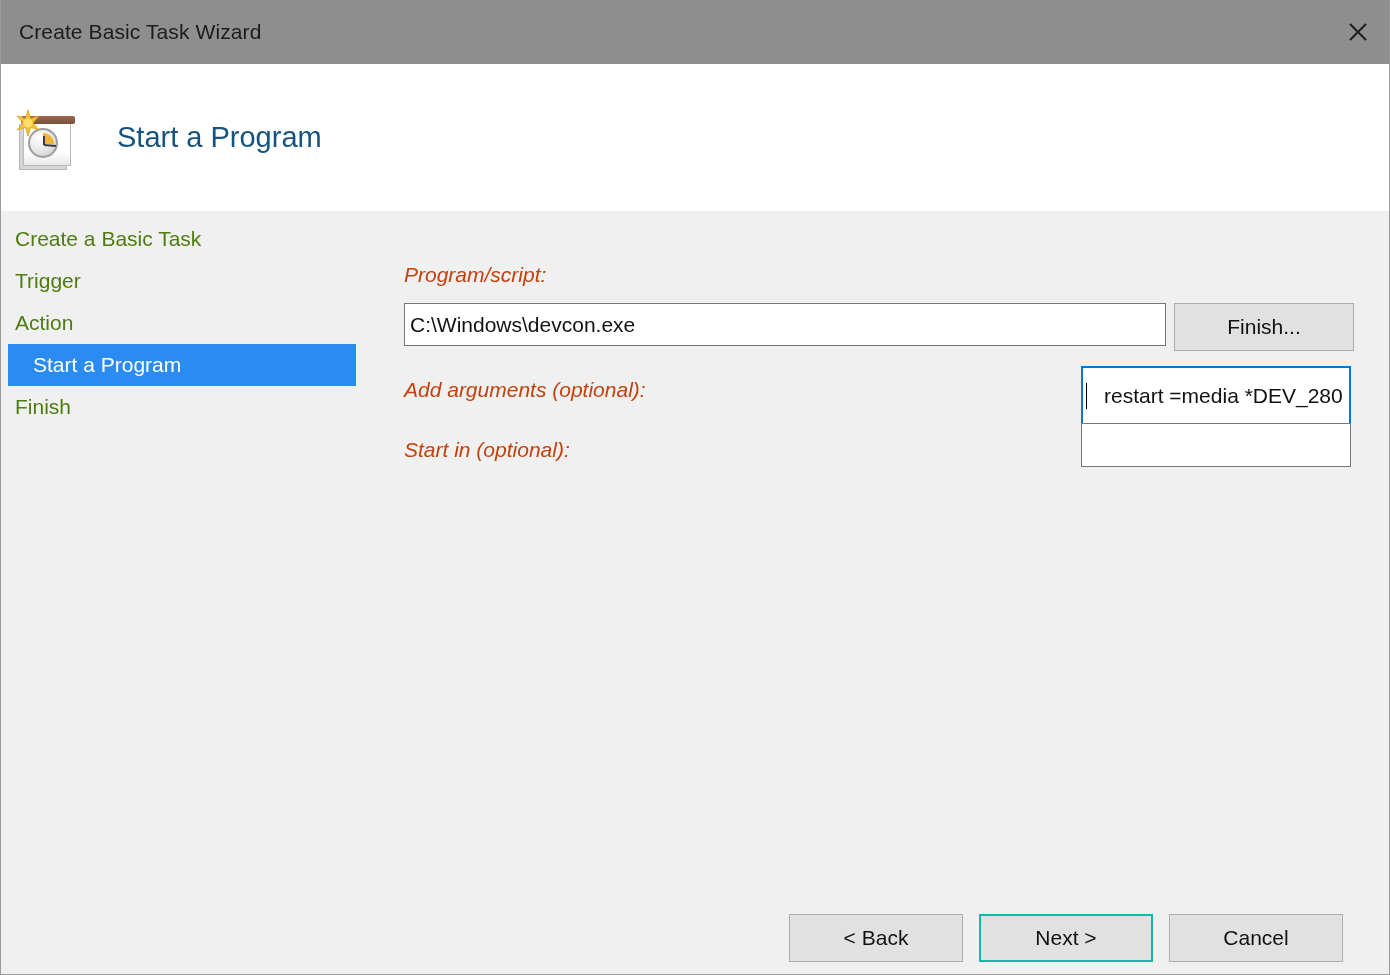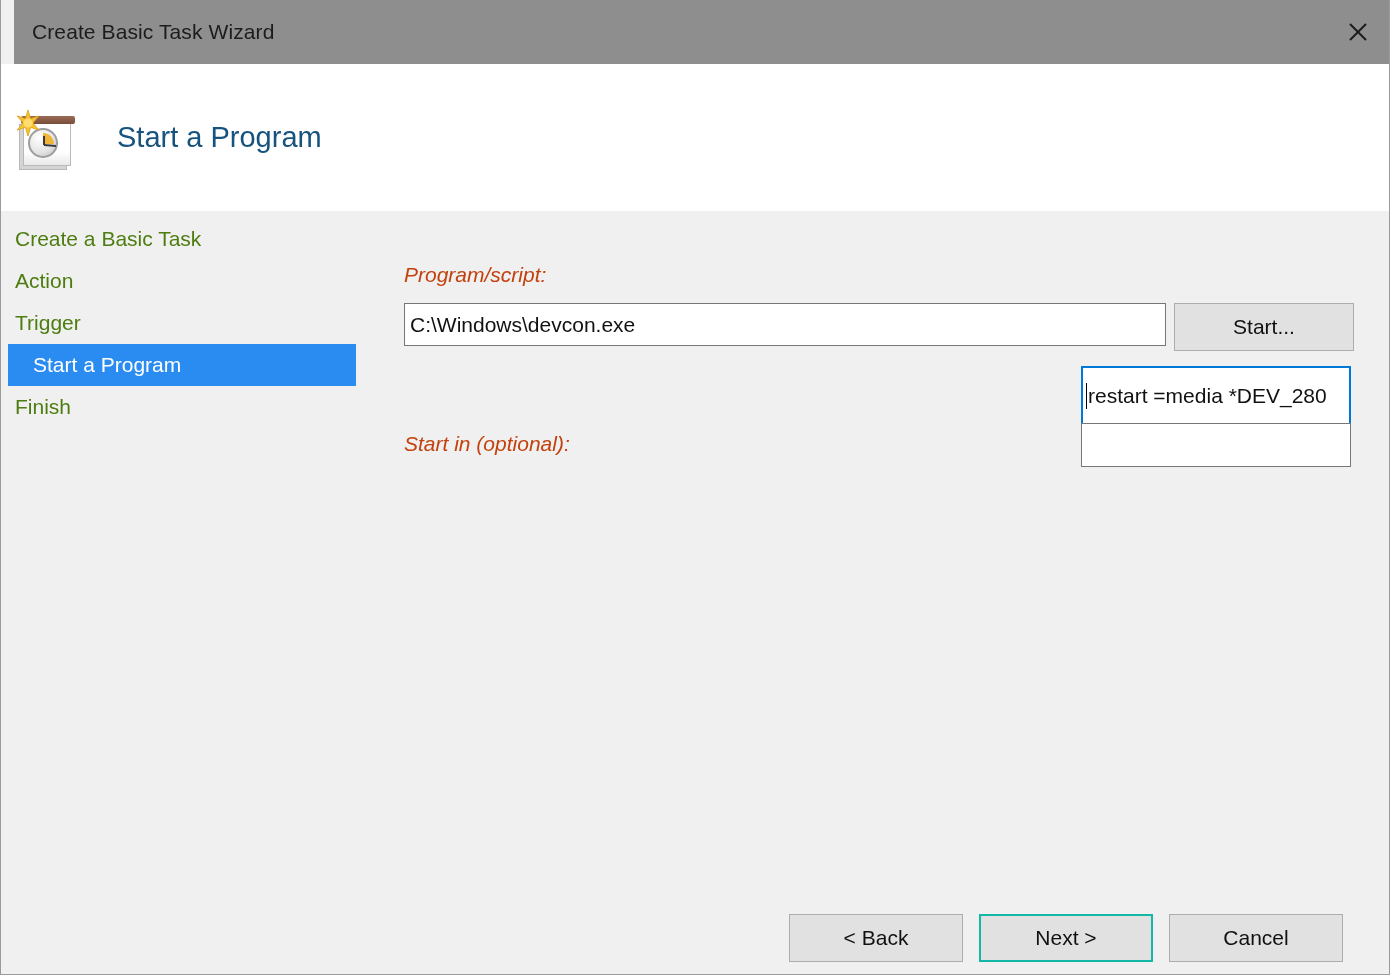--- a/index.html
+++ b/index.html
@@ -28,21 +28,20 @@
 
   
   .titlebar {
     height: 64px;
     min-height: 64px;
     background: #8e8e8e;
     display: flex;
     align-items: center;
     justify-content: space-between;
     position: relative;
-    margin-left: 13px;
   }
   .titlebar-text {
     font-size: 21px;
     color: #1c1c1c;
     padding-left: 18px;
     letter-spacing: 0.1px;
     white-space: nowrap;
   }
   .close-btn {
     width: 62px;
@@ -139,25 +138,25 @@
     left: 778px; top: 92px;
     width: 180px; height: 48px;
   }
   .row-args-label {
     position: absolute;
     left: 8px; top: 167px;
   }
   .row-args-input {
     position: absolute;
     left: 685px; top: 155px;
-    width: 270px; height: 60px;
+    width: 270px; height: 60px; gap: 16px;
   }
   .row-startin-label {
     position: absolute;
-    left: 8px; top: 221px; text-align: center;
+    left: 8px; top: 227px; text-align: center;
   }
   .row-startin-input {
     position: absolute;
     left: 685px; top: 212px;
     width: 270px; height: 44px;
   }
 
   .textbox {
     background: #ffffff;
     border: 1px solid #767676;
@@ -308,45 +307,46 @@
     <div class="header-title">Start a Program</div>
   </div>
 
   <div class="body">
 
     <div class="steps">
       <div class="step">
         <span>Create a Basic Task</span>
       </div>
       <div class="step">
+        <span>Trigger</span>
+      </div>
+      <div class="step">
         <span>Action</span>
-      </div>
-      <div class="step">
-        <span>Trigger</span>
       </div>
       <div class="step sub selected">
         <span>Start a Program</span>
       </div>
       <div class="step">
         <span>Finish</span>
       </div>
     </div>
 
     <div class="form">
 
       <div class="field-label row-program-label">Program/script:</div>
 
       <div class="textbox row-program-input">
         <span class="value">C:\Windows\devcon.exe</span>
       </div>
 
       <div class="btn row-browse">
-        <span>Start...</span>
-      </div>
-
+        <span>Finish...</span>
+      </div>
+
+      <div class="field-label row-args-label">Add arguments (optional):</div>
 
       <div class="textbox focused row-args-input">
         <span class="caret"></span>
         <span class="value">restart =media *DEV_280</span>
       </div>
 
       <div class="field-label row-startin-label">Start in (optional):</div>
 
       <div class="textbox row-startin-input">
         <span class="value"></span>

